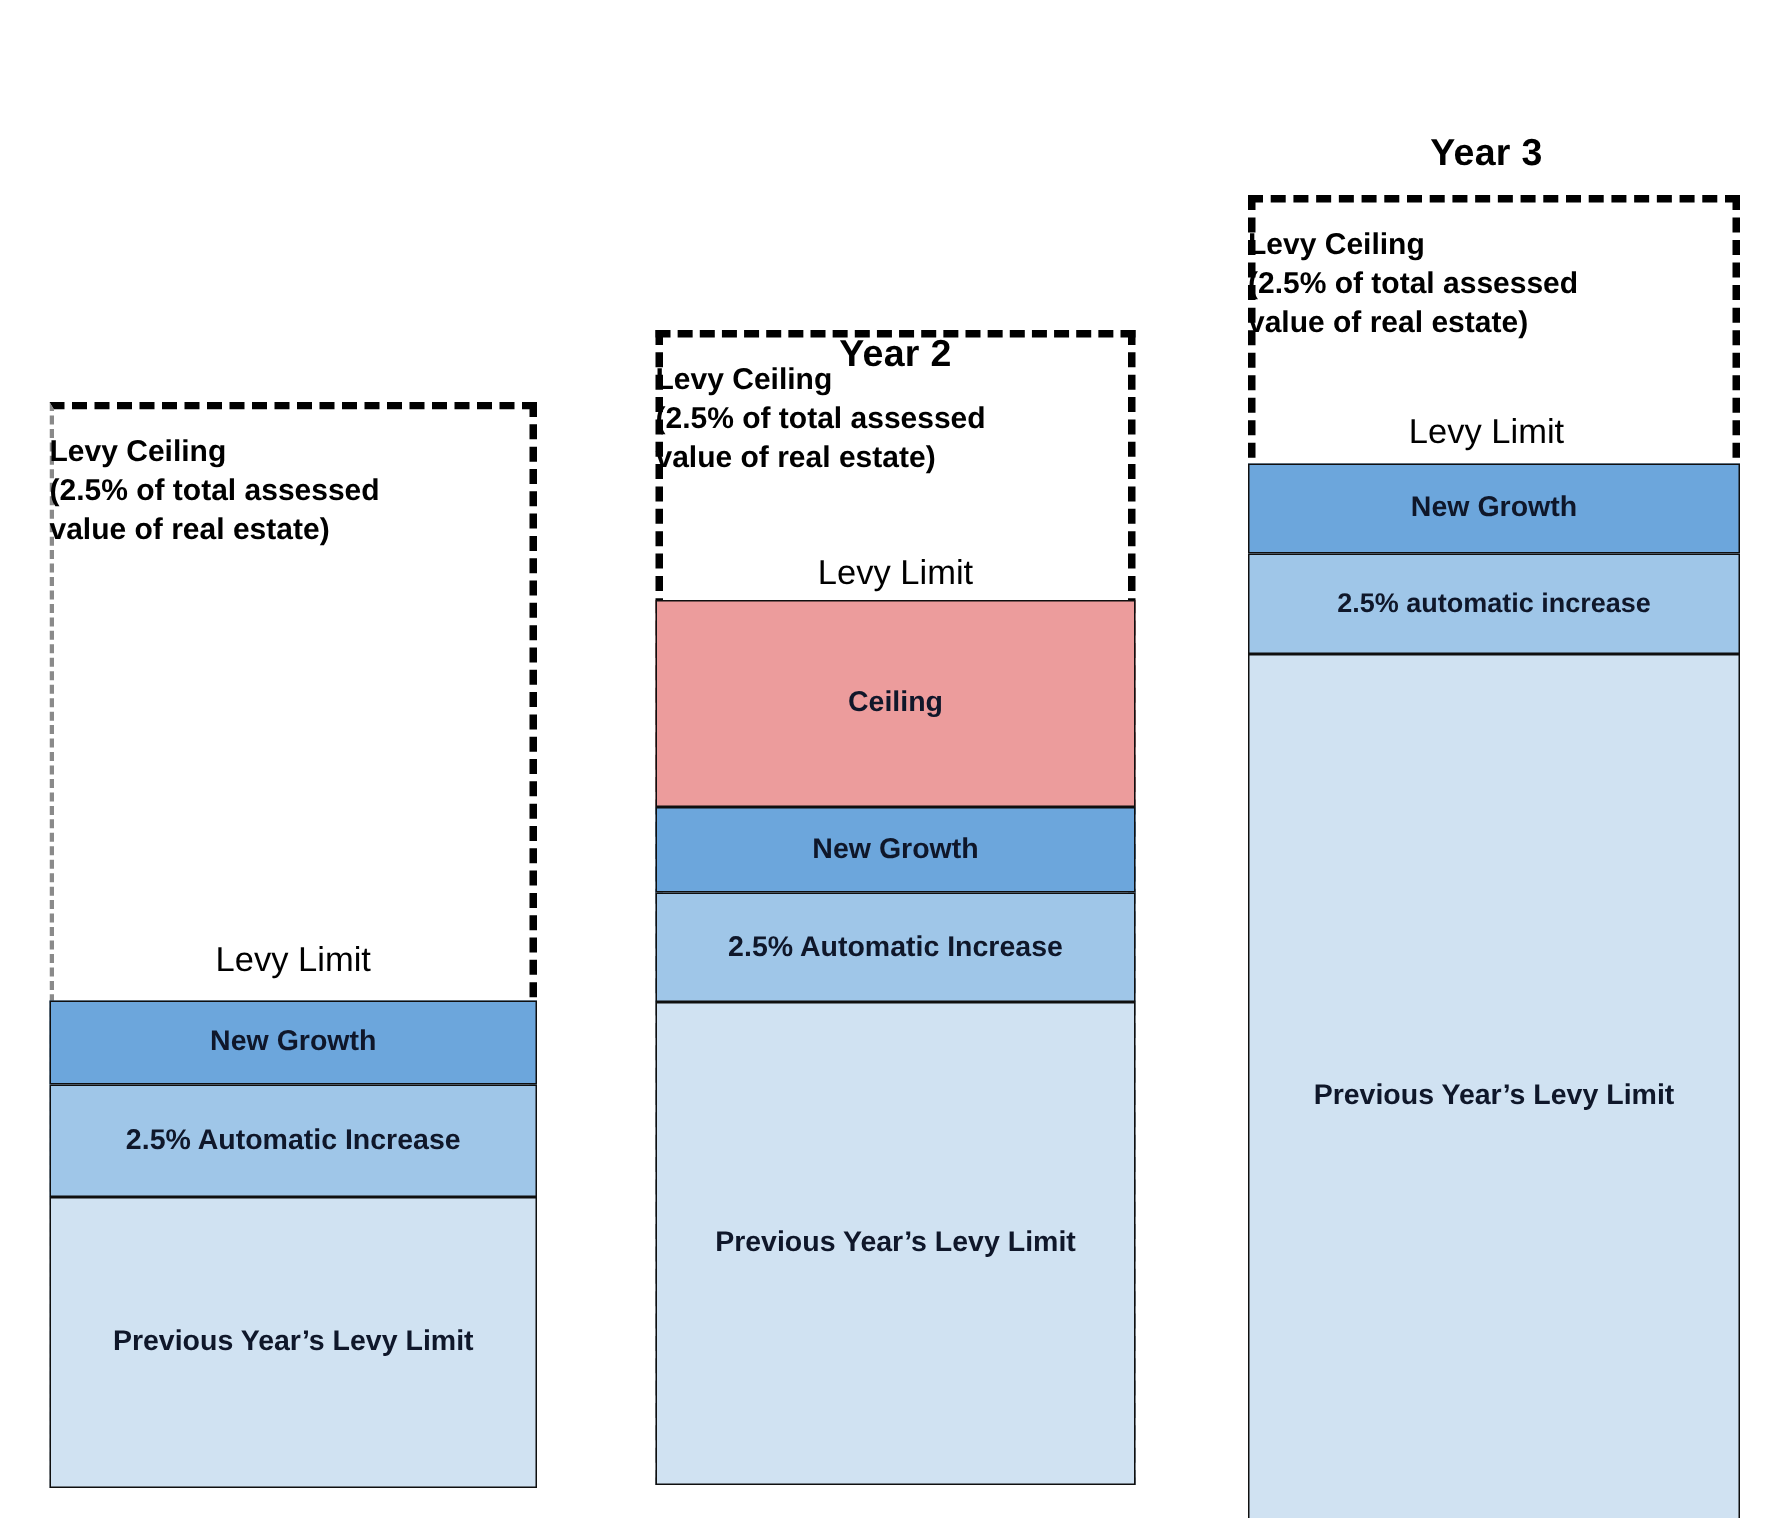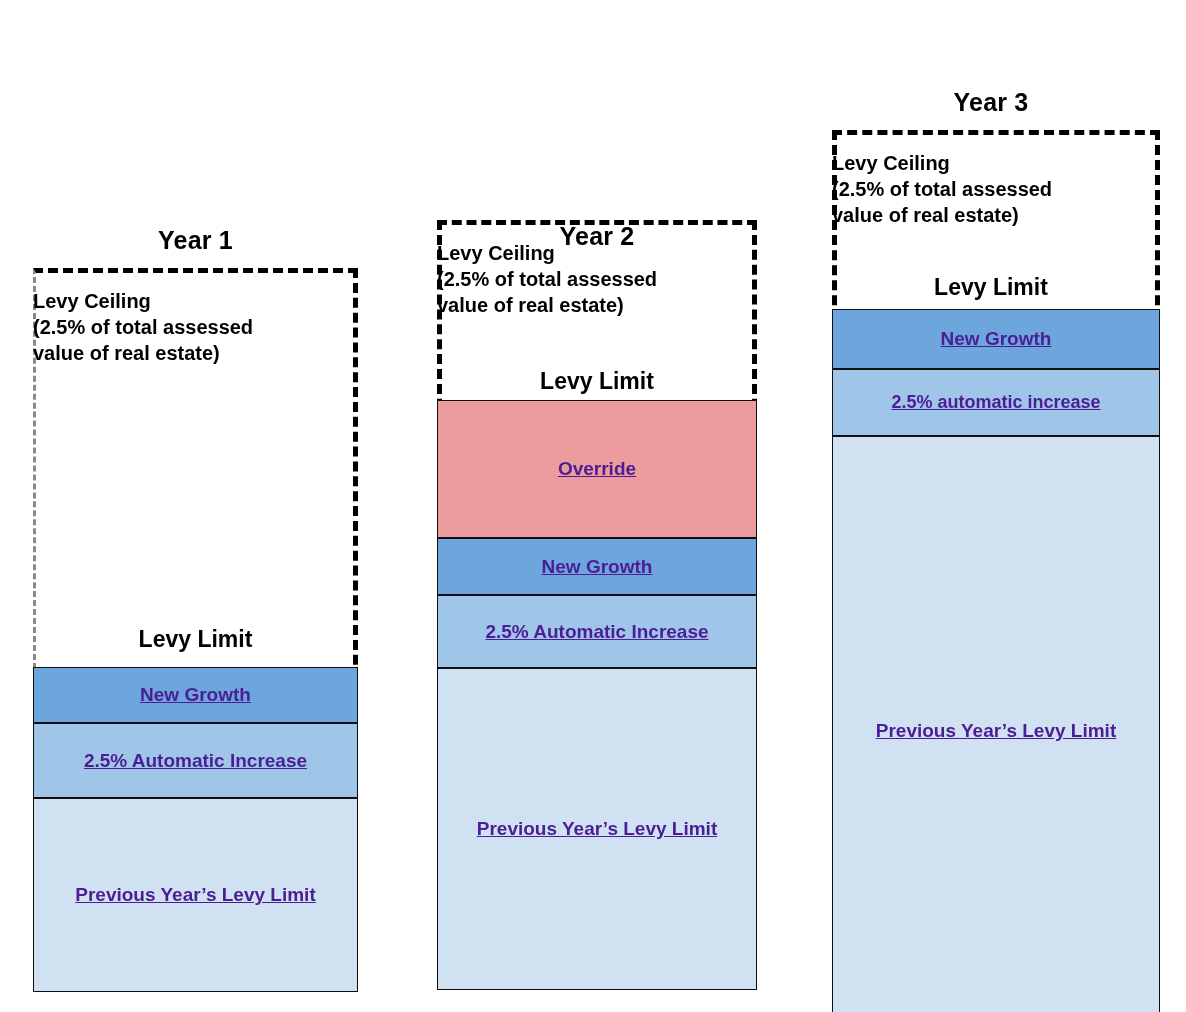--- a/index.html
+++ b/index.html
@@ -68,21 +68,21 @@
     line-height: 1.3;
     white-space: pre-line;
   }
 
   .limit-label {
     position: absolute;
     left: 0;
     width: 100%;
     text-align: center;
     font-size: 23px;
-    font-weight: bold;
+    font-weight: normal;
     line-height: 1;
     white-space: nowrap;
   }
 
   
   .stack {
     position: absolute;
   }
 
   .segment {
@@ -92,35 +92,33 @@
     display: flex;
     align-items: center;
     justify-content: center;
   }
 
   .segment-label {
     font-size: 19px;
     font-weight: bold;
     line-height: 1.15;
     text-align: left;
-    color: #4c1d95;
+    color: #0f172a;
     white-space: nowrap;
     padding: 0 4px;
-    text-decoration: underline;
   }
   .segment-label.sm { font-size: 18px; }
 </style>
 </head>
 <body>
 
 <div class="canvas">
 
   <div class="year-group" style="left:33px; top:228px; width:325px; height:764px;">
 
-    <div class="year-title" style="top:0px;">Year 1</div>
 
     <div class="ceiling-box soft-left" style="left:0px; top:40px; width:325px; height:724px;"></div>
 
     <div class="ceiling-label" style="top:60px;">Levy Ceiling
 (2.5% of total assessed
 value of real estate)</div>
 
     <div class="limit-label" style="top:400px;">Levy Limit</div>
 
     <div class="stack" style="left:0px; top:0px; width:325px; height:764px;">
@@ -148,21 +146,21 @@
 
     <div class="ceiling-label" style="top:60px;">Levy Ceiling
 (2.5% of total assessed
 value of real estate)</div>
 
     <div class="limit-label" style="top:190px;">Levy Limit</div>
 
     <div class="stack" style="left:0px; top:0px; width:320px; height:810px;">
 
       <div class="segment" style="left:0px; top:220px; width:320px; height:138px; background:#EC9C9C;">
-        <span class="segment-label">Override</span>
+        <span class="segment-label">Ceiling</span>
       </div>
 
       <div class="segment" style="left:0px; top:358px; width:320px; height:57px; background:#6CA6DC;">
         <span class="segment-label">New Growth</span>
       </div>
 
       <div class="segment" style="left:0px; top:415px; width:320px; height:73px; background:#9FC6E8;">
         <span class="segment-label">2.5% Automatic Increase</span>
       </div>
 

